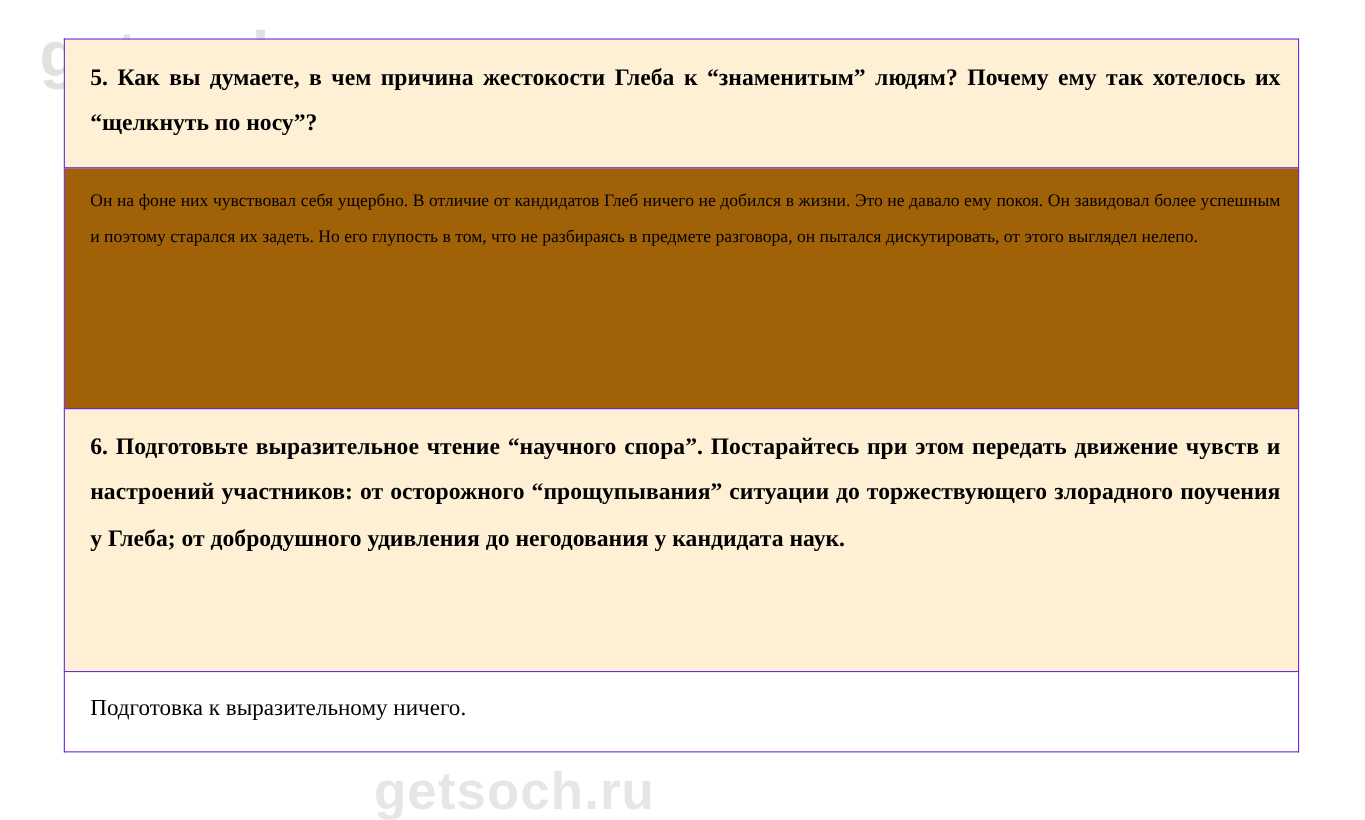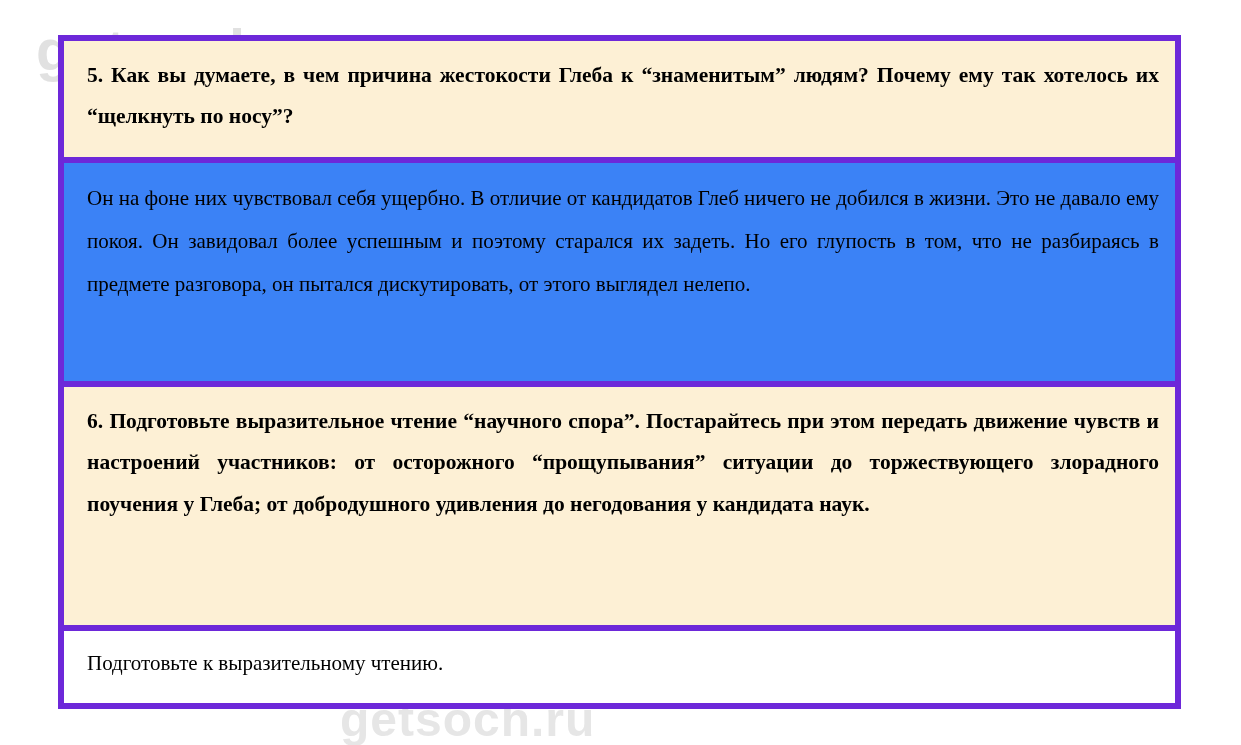--- a/index.html
+++ b/index.html
@@ -35,36 +35,36 @@
   .doc-table {
     position: absolute;
     left: 58px;
     top: 35px;
     width: 1123px;
     border-collapse: collapse;
     table-layout: fixed;
     background: transparent;
   }
   .doc-table td {
-    border: 6px solid #6d28d9;
+    border: 1px solid #6d28d9;
     padding: 14px 16px 14px 23px;
     vertical-align: top;
   }
   .row-question td {
     background: #fdf0d5;
     font-weight: bold;
     font-size: 21.5px;
     line-height: 1.92;
     text-align: justify;
     text-align-last: left;
     color: #000;
   }
   .row-answer td {
-    background: #3b82f6;
-    font-size: 21px;
+    background: #a16207;
+    font-size: 16px;
     line-height: 2.05;
     text-align: justify;
     text-align-last: left;
     color: #000;
   }
   .row-answer-short td {
     background: #ffffff;
     font-size: 21px;
     line-height: 1.6;
     text-align: left;
@@ -88,16 +88,16 @@
     <tr class="row-question">
       <td class="cell-q5">5. Как вы думаете, в чем причина жестокости Глеба к “знаменитым” людям? Почему ему так хотелось их “щелкнуть по носу”?</td>
     </tr>
     <tr class="row-answer">
       <td class="cell-a5">Он на фоне них чувствовал себя ущербно. В отличие от кандидатов Глеб ничего не добился в жизни. Это не давало ему покоя. Он завидовал более успешным и поэтому старался их задеть. Но его глупость в том, что не разбираясь в предмете разговора, он пытался дискутировать, от этого выглядел нелепо.</td>
     </tr>
     <tr class="row-question">
       <td class="cell-q6">6. Подготовьте выразительное чтение “научного спора”. Постарайтесь при этом передать движение чувств и настроений участников: от осторожного “прощупывания” ситуации до торжествующего злорадного поучения у Глеба; от добродушного удивления до негодования у кандидата наук.</td>
     </tr>
     <tr class="row-answer-short">
-      <td>Подготовьте к выразительному чтению.</td>
+      <td>Подготовка к выразительному ничего.</td>
     </tr>
   </tbody>
 </table>
 
 </body></html>

